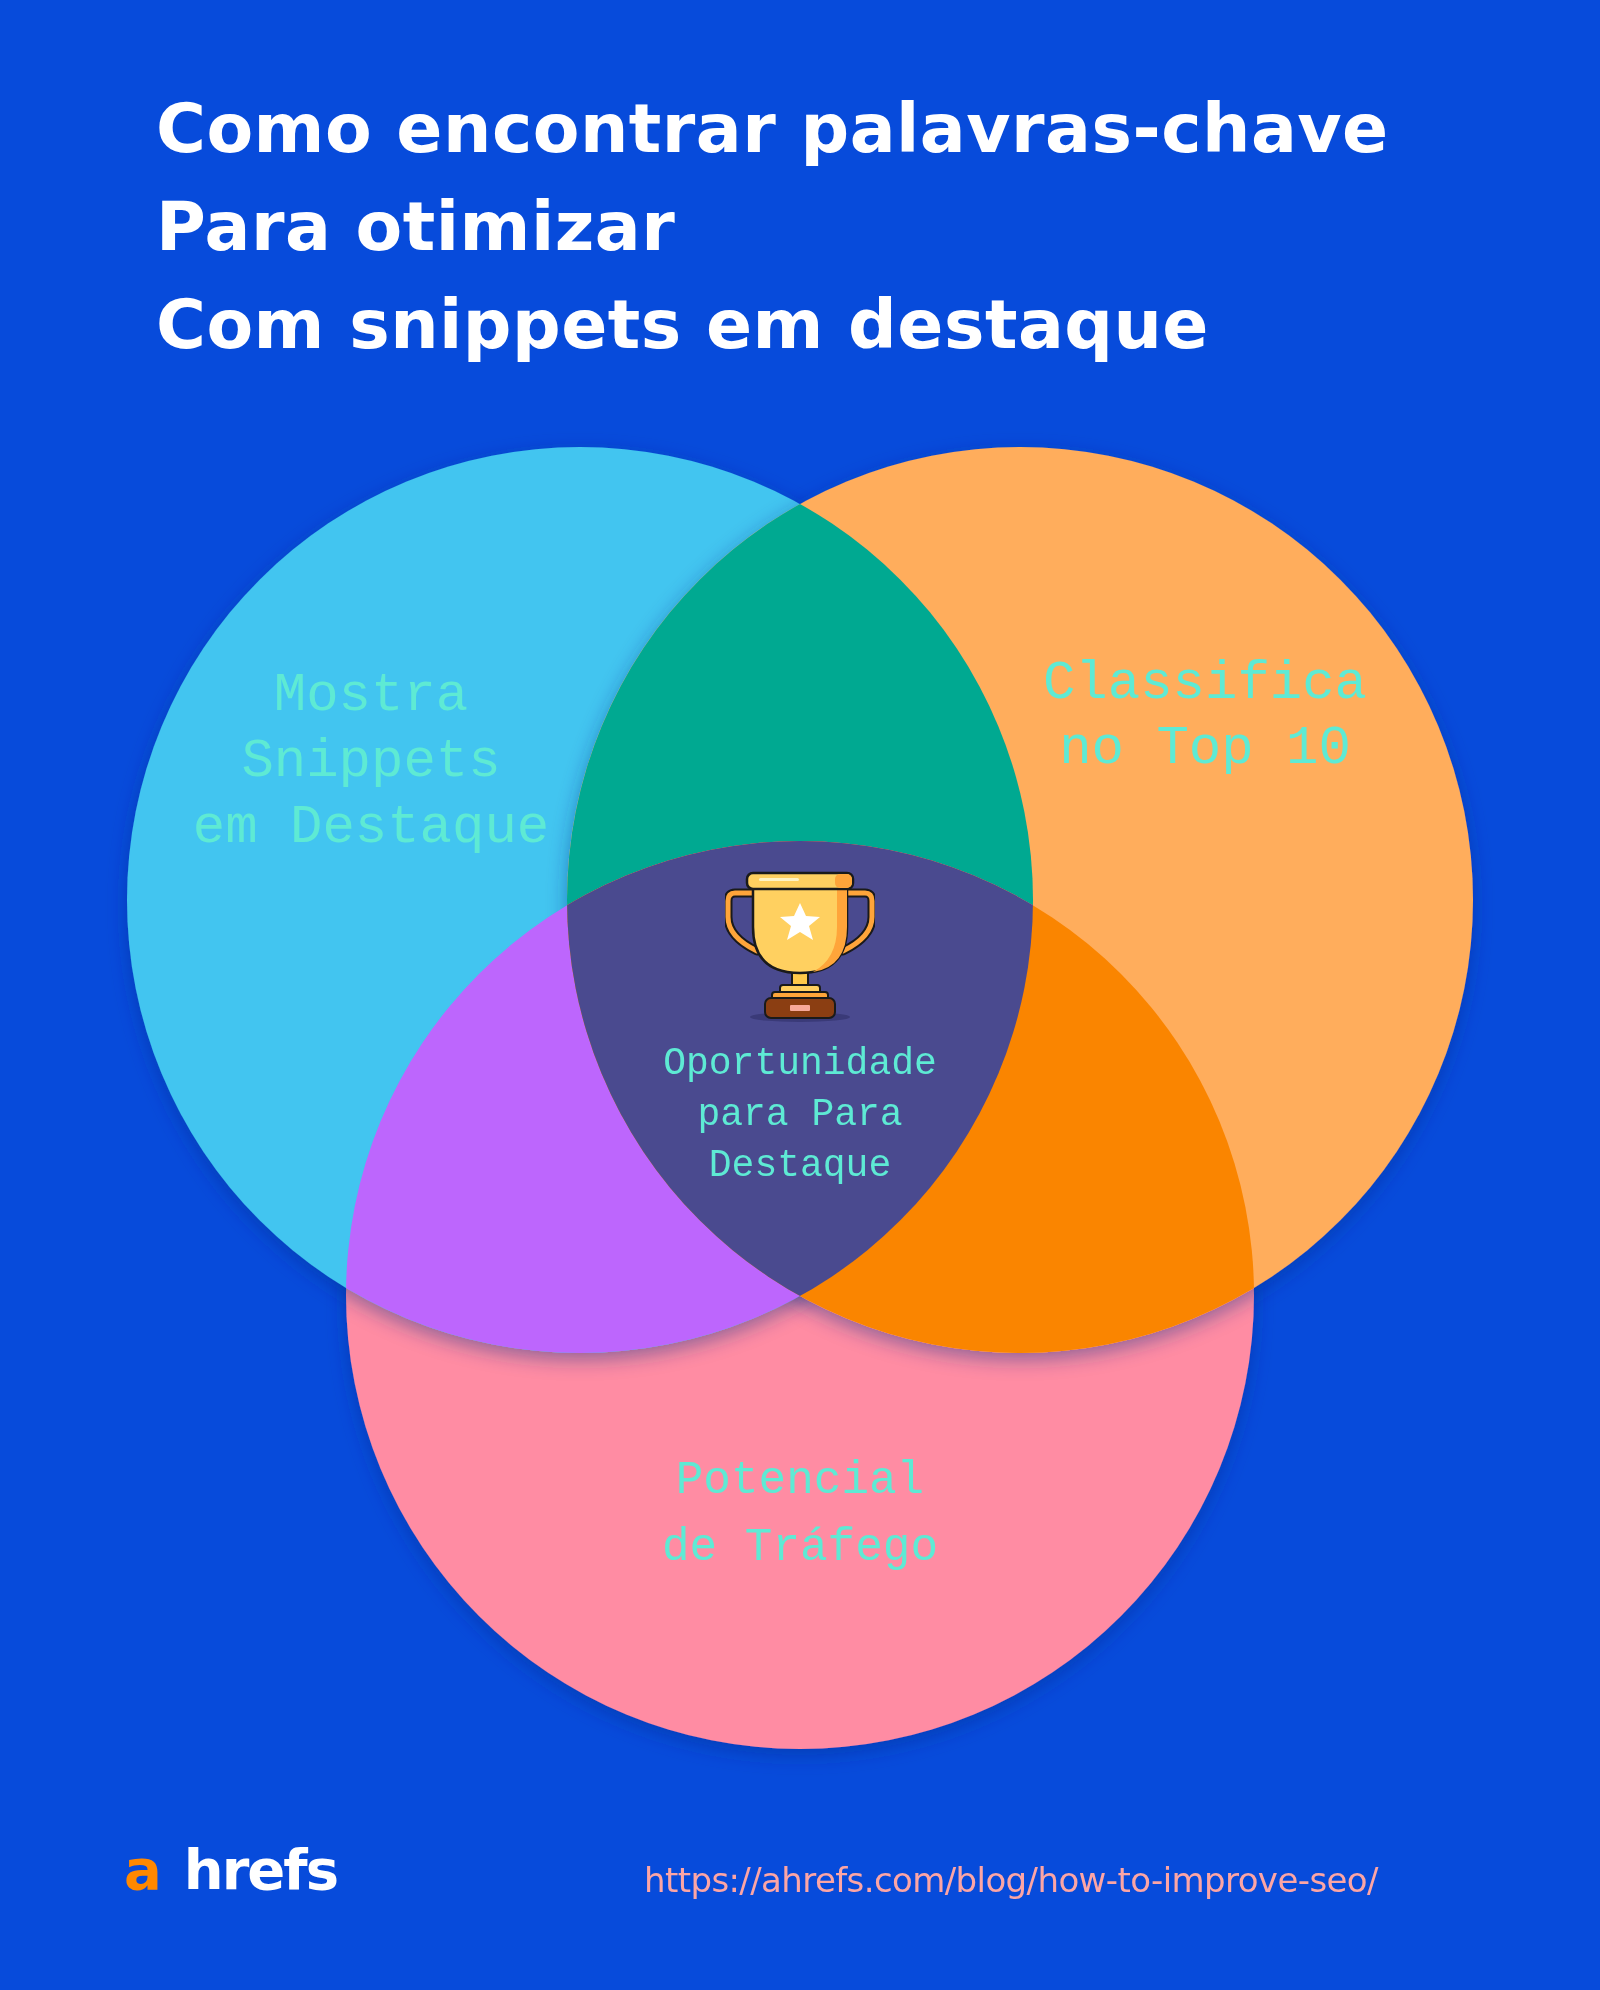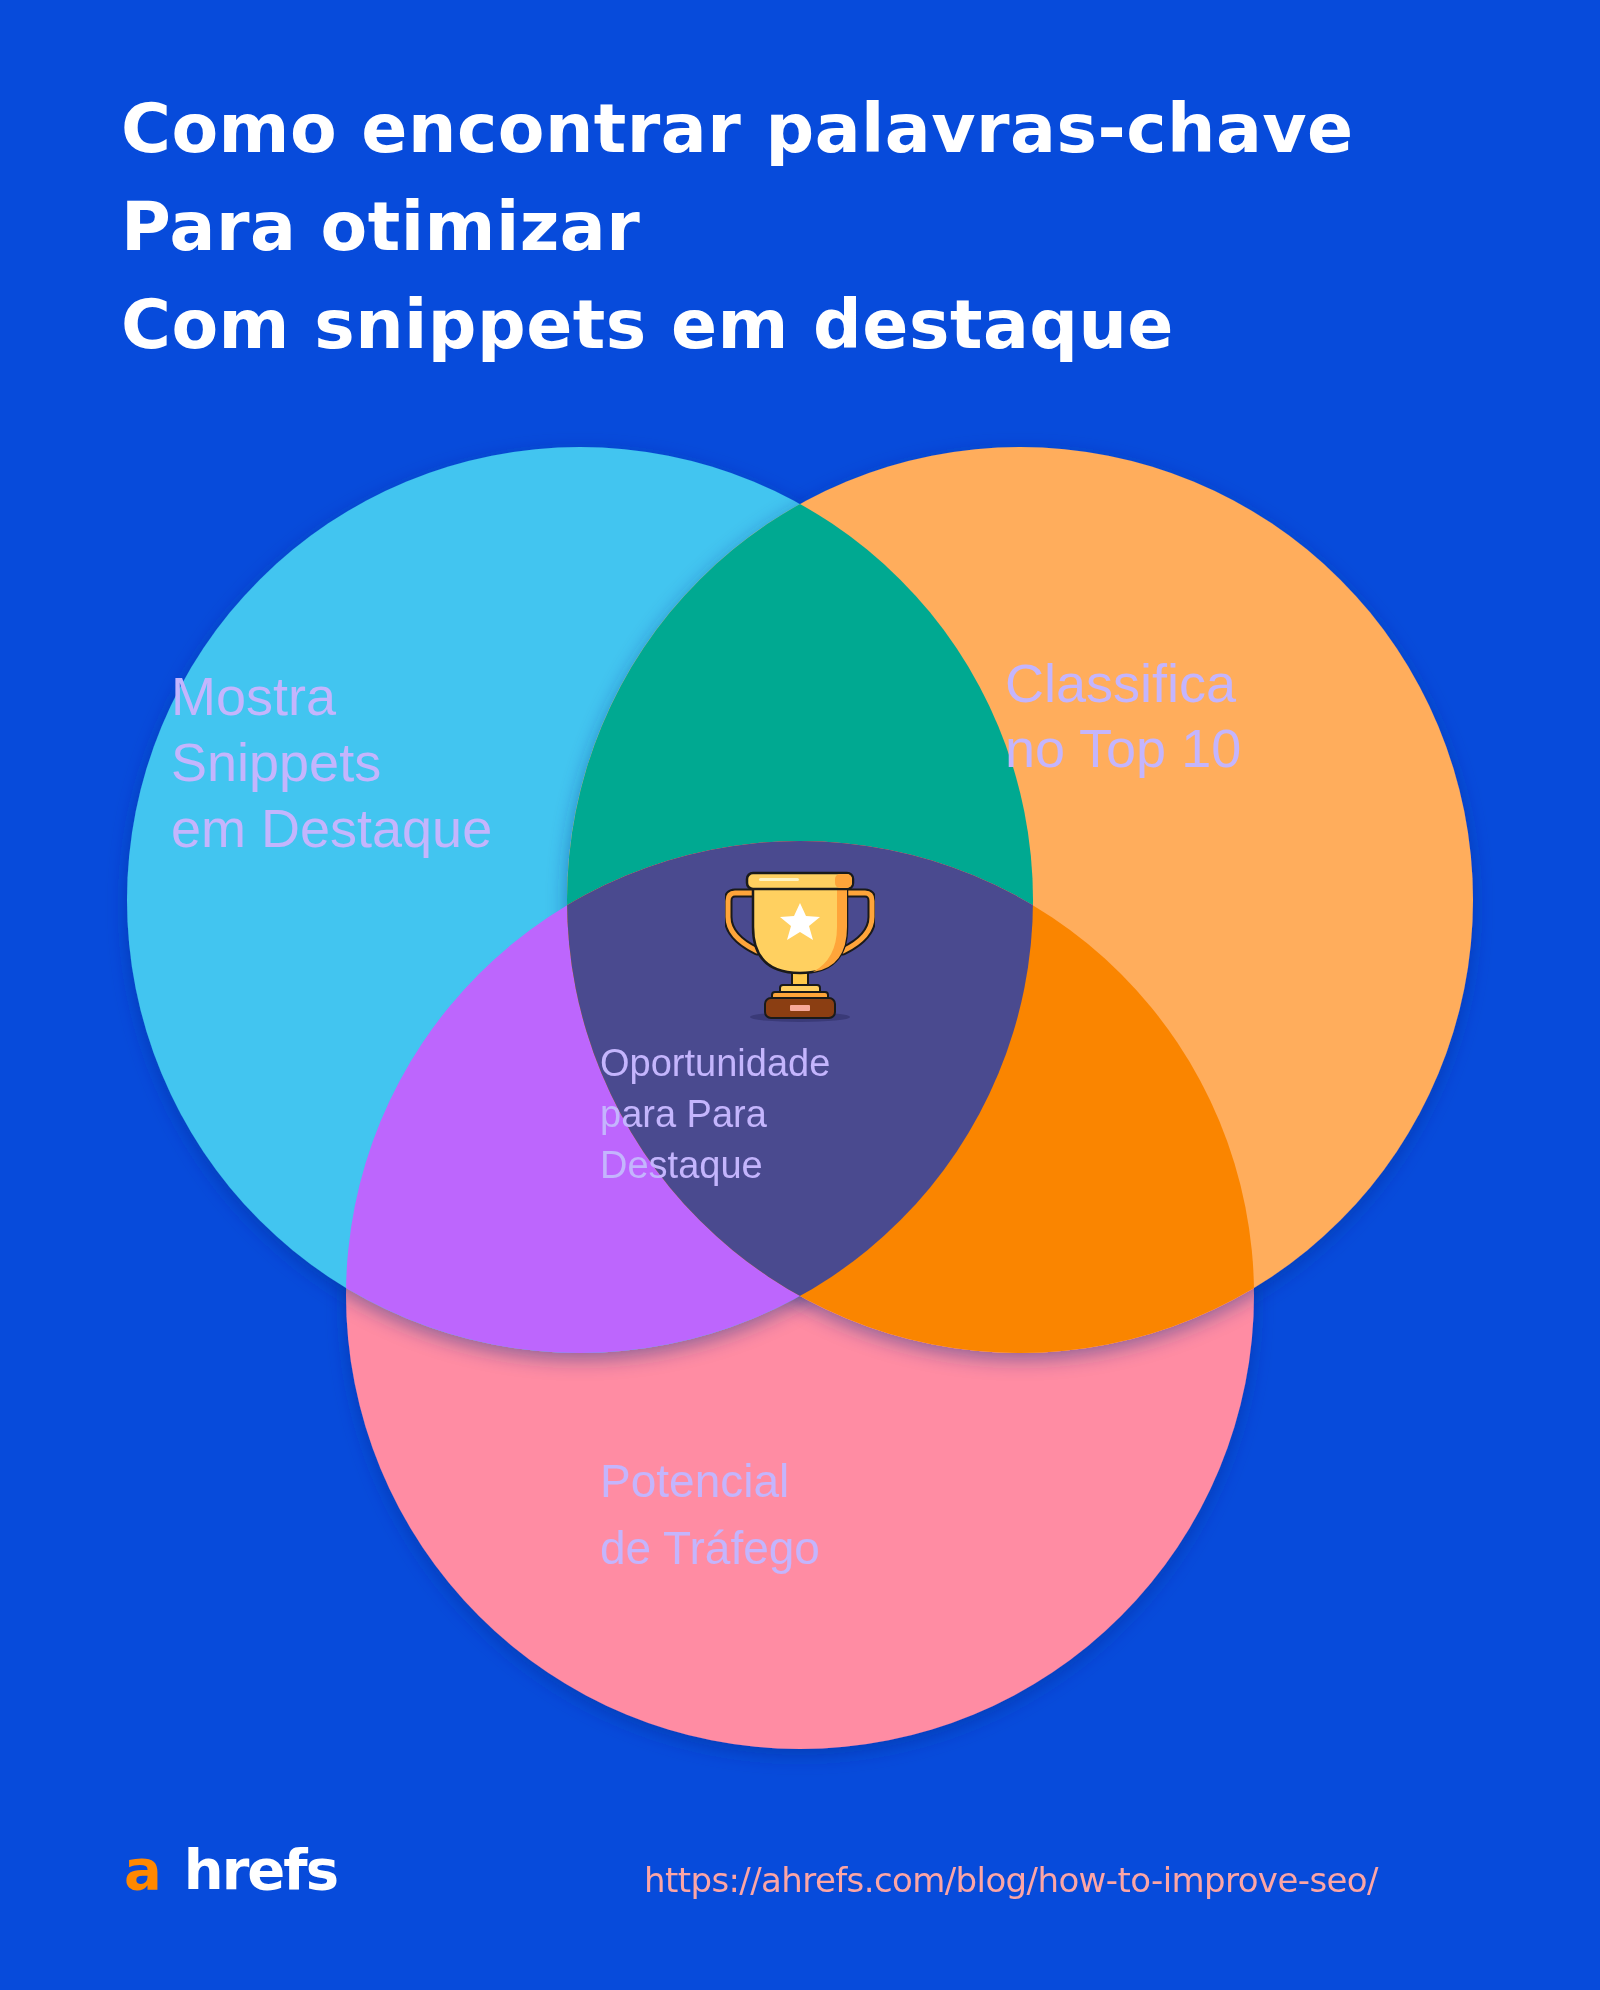--- a/index.html
+++ b/index.html
@@ -1,20 +1,20 @@
 <!DOCTYPE html>
 <html><head>
 <meta charset="utf-8">
 <style>
   html, body { margin:0; padding:0; }
   body { width:1600px; height:1990px; background:#074BDB; position:relative; overflow:hidden; font-family:"DejaVu Sans", sans-serif; }
   .title { position:absolute; left:121px; top:80px; width:1400px; color:#fff; font-family:"DejaVu Sans", sans-serif; font-weight:bold; font-size:68px; line-height:98px; letter-spacing:0.5px; }
-  .title div { white-space:nowrap; }
+  .title div { white-space:nowrap;margin-left:35px; }
   svg.venn { position:absolute; left:0; top:0; }
-  .label { position:absolute; color:#c4b5fd; text-align:left; white-space:nowrap; font-family:Liberation Sans, sans-serif; }
+  .label { position:absolute; color:#5eead4; text-align:center; white-space:nowrap; font-family:Liberation Mono, monospace; }
   .label div { white-space:nowrap; }
   .lbl-left { left:171px; width:400px; top:663px; font-size:54px; line-height:66px; }
   .lbl-right { left:1005px; width:400px; top:651px; font-size:54px; line-height:65px; }
   .lbl-center { left:600px; width:400px; top:1038px; font-size:38px; line-height:51px; }
   .lbl-bottom { left:600px; width:400px; top:1448px; font-size:46px; line-height:67px; }
   .trophy { position:absolute; left:725px; top:855px; width:150px; height:170px; }
   .footer-logo { position:absolute; left:124px; top:1838px; font-family:"DejaVu Sans", sans-serif; font-weight:bold; font-size:56px; line-height:64px; letter-spacing:-2px; }
   .footer-logo .a { color:#FF8800; }
   .footer-logo .rest { color:#fff;margin-left:24px; }
   .footer-url { position:absolute; left:644px; top:1858px; color:#fca5a5; font-family:"DejaVu Sans", sans-serif; font-size:34px; line-height:44px; letter-spacing:-0.6px; white-space:nowrap; }

